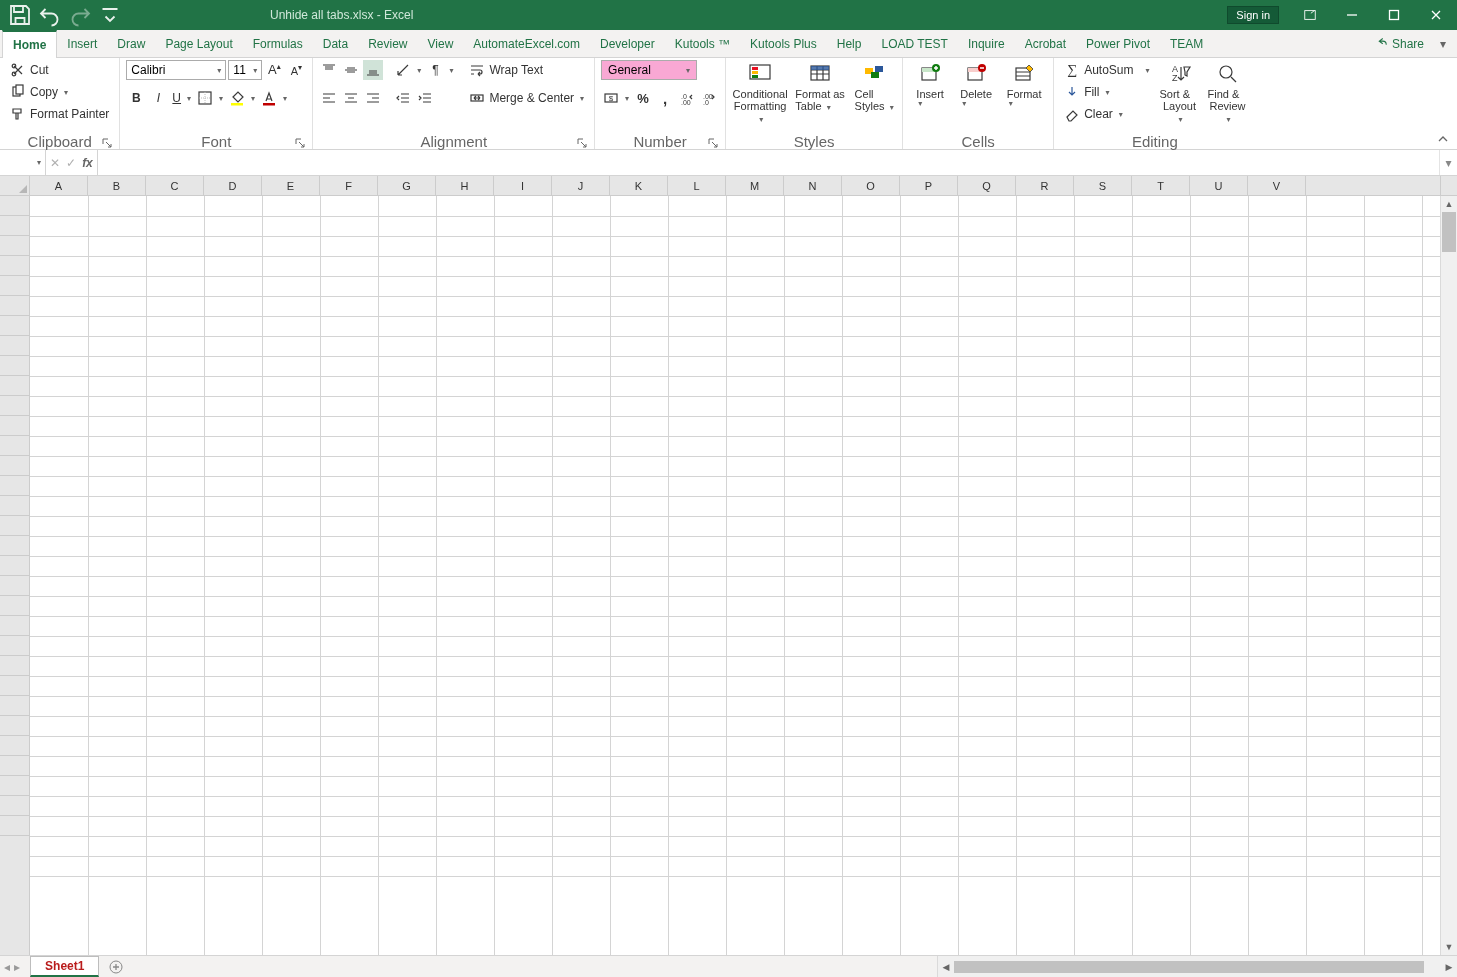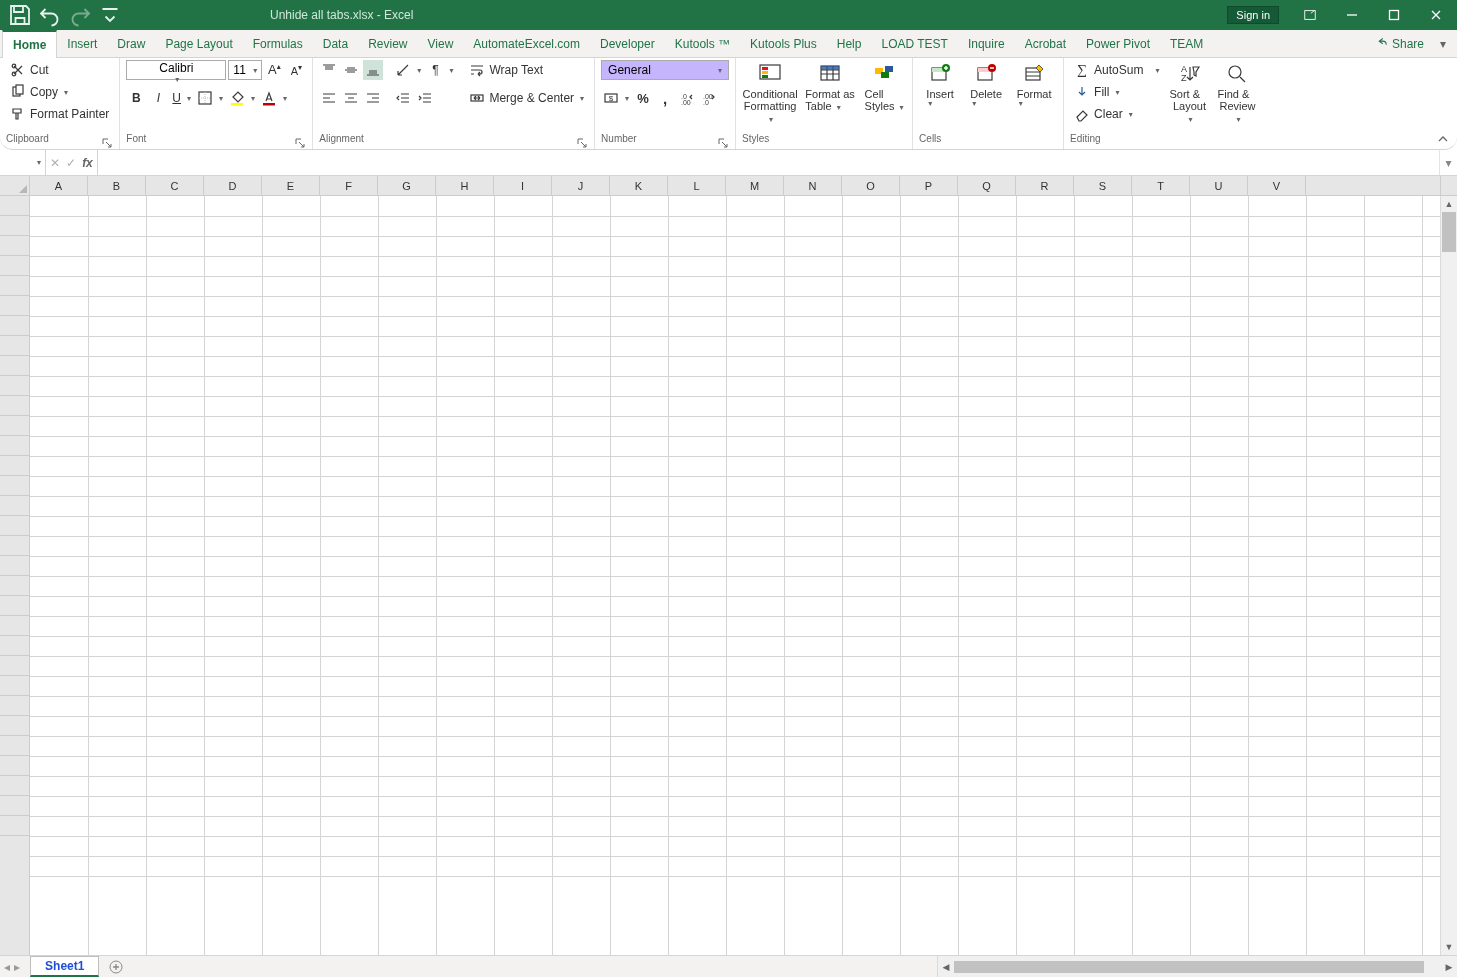--- a/index.html
+++ b/index.html
@@ -17,33 +17,33 @@
 
 
 .tabbar { height: 28px; background: #f3f2f1; border-bottom: 1px solid #d4d4d4; display: flex; align-items: stretch; padding-left: 2px; }
 .tabbar .tab { padding: 0 10px; display: flex; align-items: center; color: #217346; font-size: 12px; }
 .tabbar .tab.active { background: #fff; border-top: 2px solid #217346; border-left: 1px solid #d4d4d4; border-right: 1px solid #d4d4d4; margin-bottom: -1px; font-weight: 600; color: #217346; }
 .tabbar .right { margin-left: auto; display: flex; align-items: center; gap: 6px; padding-right: 8px; }
 .share-btn { display: flex; align-items: center; gap: 4px; color: #217346; padding: 2px 6px; border: 1px solid transparent; }
 .share-dd { width: 12px; text-align: center; color: #666; }
 
 
-.ribbon { height: 92px; background: #fff; border-bottom: 1px solid #d4d4d4; display: flex; position: relative; border-radius: 13px; }
+.ribbon { height: 92px; background: #fff; border-bottom: 1px solid #d4d4d4; display: flex; position: relative; }
 .group { border-right: 1px solid #e1e1e1; padding: 2px 6px 0 6px; display: flex; flex-direction: column; }
 .group-body { flex: 1; display: flex; gap: 4px; }
-.group-label { height: 16px; font-size: 10px; color: #666; position: relative; }
+.group-label { height: 16px; font-size: 15px; color: #666; text-align: center; position: relative; }
 .dlaunch { position: absolute; right: 0; bottom: 0; width: 12px; height: 12px; display: flex; align-items: center; justify-content: center; }
 .col { display: flex; flex-direction: column; gap: 2px; }
 .row { display: flex; align-items: center; gap: 2px; }
 .btn { display: flex; align-items: center; gap: 4px; padding: 2px 4px; color: #333; font-size: 12px; min-height: 20px; }
 .btn.small { padding: 0 2px; min-width: 20px; justify-content: center; }
 .dd-arrow { font-size: 8px; color: #666; margin-left: 2px; }
-.fontname { width: 100px; height: 20px; border: 1px solid #ababab; background: #fff; padding: 0 4px; font-size: 12px; display: flex; align-items: center; justify-content: space-between; flex-direction: column; }
+.fontname { width: 100px; height: 20px; border: 1px solid #ababab; background: #fff; padding: 0 4px; font-size: 12px; display: flex; align-items: center; justify-content: space-between; }
 .fontsize { width: 34px; height: 20px; border: 1px solid #ababab; background: #fff; padding: 0 4px; font-size: 12px; display: flex; align-items: center; justify-content: space-between; }
-.numfmt { width: 128px; height: 20px; border: 1px solid #ababab; background: #c4b5fd; padding: 0 6px; font-size: 12px; display: flex; align-items: center; justify-content: space-between; }
+.numfmt { width: 96px; height: 20px; border: 1px solid #ababab; background: #f9a8d4; padding: 0 6px; font-size: 12px; display: flex; align-items: center; justify-content: space-between; }
 .bigbtn { display: flex; flex-direction: column; align-items: center; justify-content: flex-start; width: 56px; padding: 2px 2px; font-size: 11px; text-align: center; line-height: 1.1; gap: 2px; color: #333; }
 .bigbtn .lbl { display: flex; flex-direction: column; align-items: flex-start; }
 .ic { width: 16px; height: 16px; display: inline-flex; align-items: center; justify-content: center; }
 .ic svg { width: 16px; height: 16px; }
 .bigic { width: 28px; height: 24px; display: flex; align-items: center; justify-content: center; }
 .bigic svg { width: 24px; height: 24px; }
 .collapse { position: absolute; right: 6px; bottom: 2px; width: 16px; height: 16px; display: flex; align-items: center; justify-content: center; color: #666; }
 
 
 .fbar { height: 26px; border-bottom: 1px solid #d4d4d4; display: flex; align-items: stretch; background: #fff; }
@@ -70,21 +70,21 @@
 .hline { position: absolute; left: 0; right: 0; height: 1px; background: #d4d4d4; }
 .vscroll { width: 17px; background: #f0f0f0; border-left: 1px solid #dadada; display: flex; flex-direction: column; }
 .vscroll .arrow, .sheet-hscroll .arrow { height: 16px; width: 16px; display: flex; align-items: center; justify-content: center; color: #666; font-size: 9px; background: #f0f0f0; }
 .vscroll .track { flex: 1; position: relative; }
 .vscroll .thumb { position: absolute; left: 1px; right: 1px; top: 0; height: 40px; background: #c1c1c1; }
 
 
 .sheetbar { position: absolute; left: 0; right: 0; bottom: 0; height: 22px; background: #f3f2f1; border-top: 1px solid #d4d4d4; display: flex; align-items: stretch; }
 .sheet-nav { display: flex; align-items: center; padding: 0 4px; gap: 4px; color: #999; }
 .sheet-tabs { display: flex; align-items: flex-end; }
-.sheet-tab { padding: 2px 14px; background: #fff; border: 1px solid #bdbdbd; border-bottom: 2px solid #217346; font-size: 12px; color: #1d4ed8; font-weight: 600; margin-left: 6px; }
+.sheet-tab { padding: 2px 14px; background: #fff; border: 1px solid #bdbdbd; border-bottom: 2px solid #217346; font-size: 12px; color: #b91c1c; font-weight: 600; margin-left: 6px; }
 .addsheet { width: 22px; display: flex; align-items: center; justify-content: center; color: #666; margin-left: 6px; }
 .sheet-spacer { flex: 1; }
 .sheet-hscroll { width: 520px; display: flex; align-items: center; background: #f0f0f0; border-left: 1px solid #dadada; }
 .sheet-hscroll .track { flex: 1; height: 14px; position: relative; }
 .sheet-hscroll .thumb { position: absolute; top: 1px; bottom: 1px; left: 0; width: 470px; background: #c1c1c1; }
 
 
 .stroke { stroke: #3a3a3a; stroke-width: 1.2; fill: none; }
 .fill-yellow { fill: #ffff00; }
 .fill-red { fill: #c00000; }

